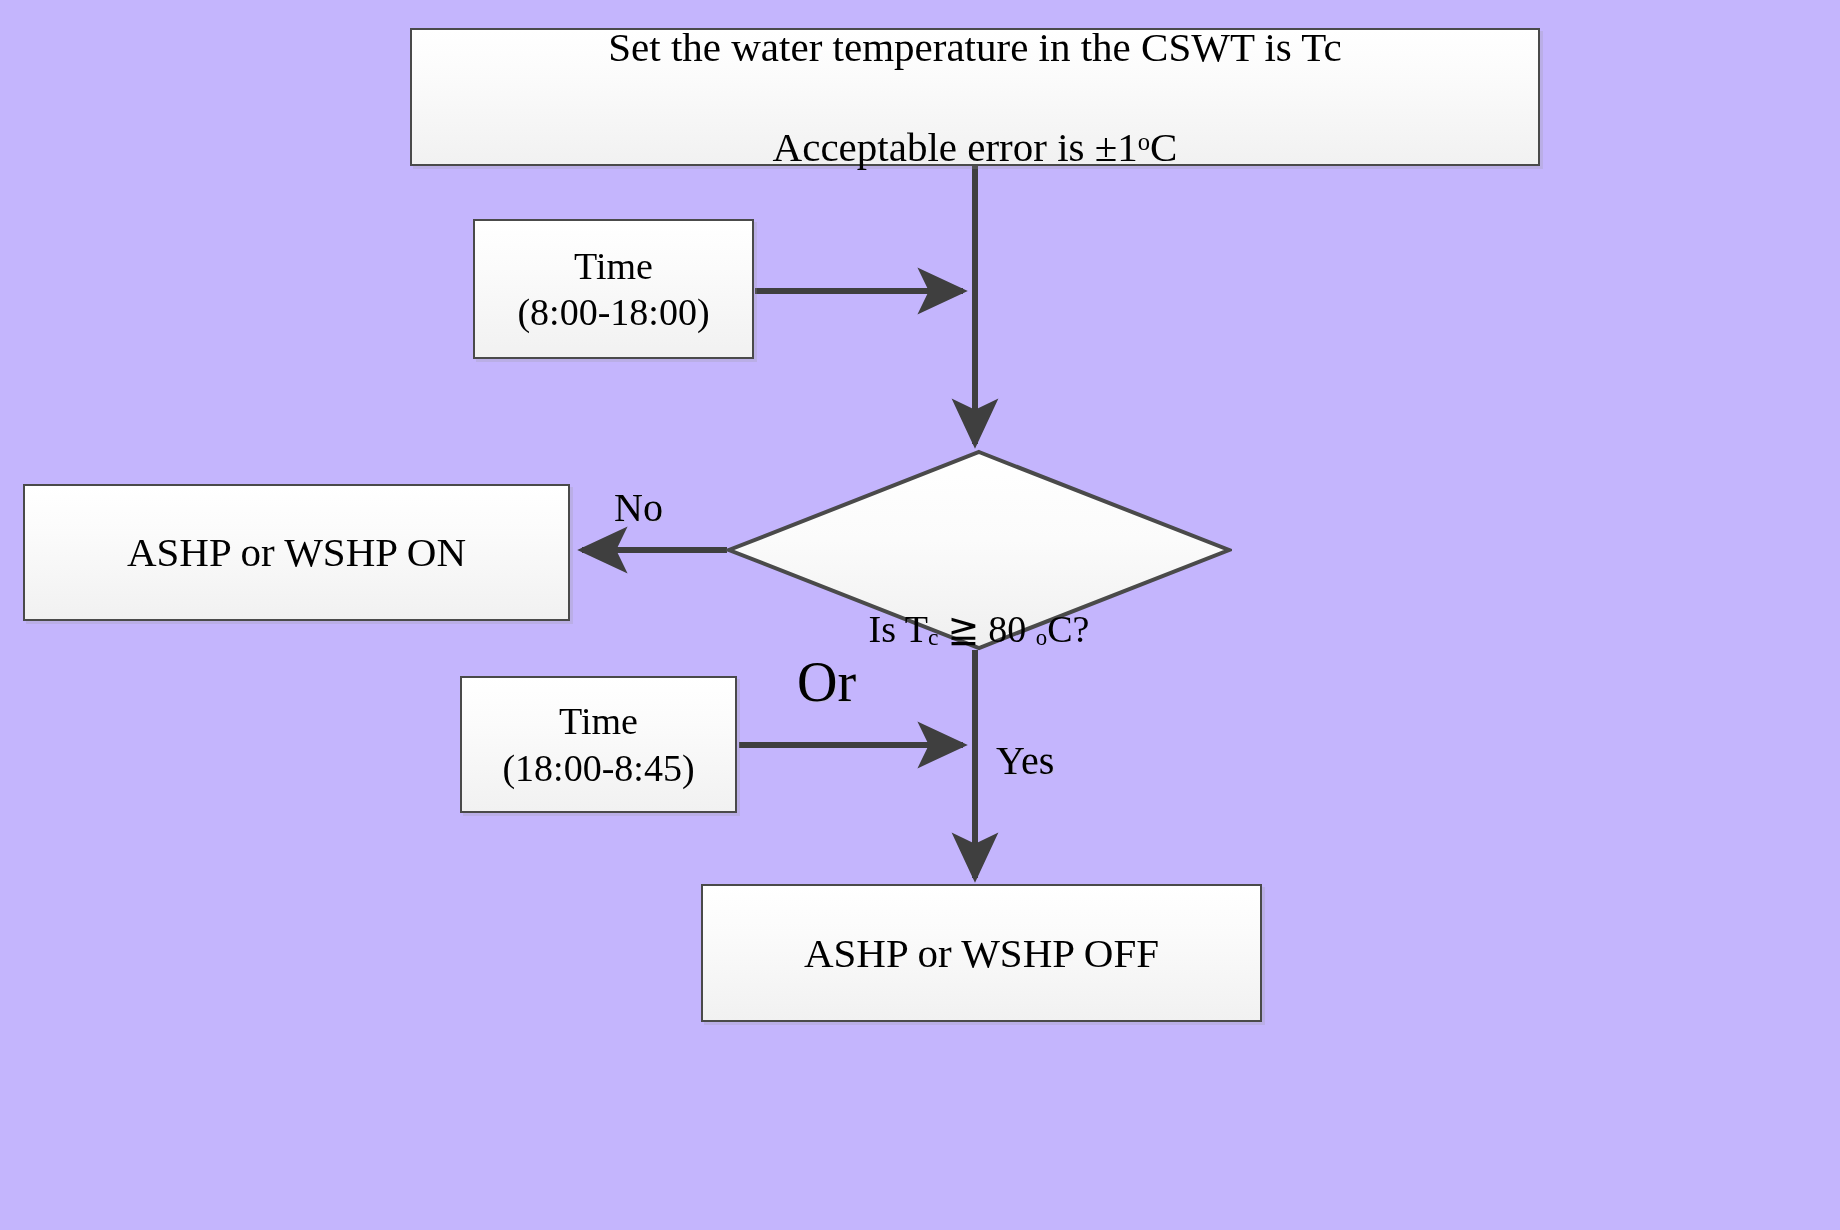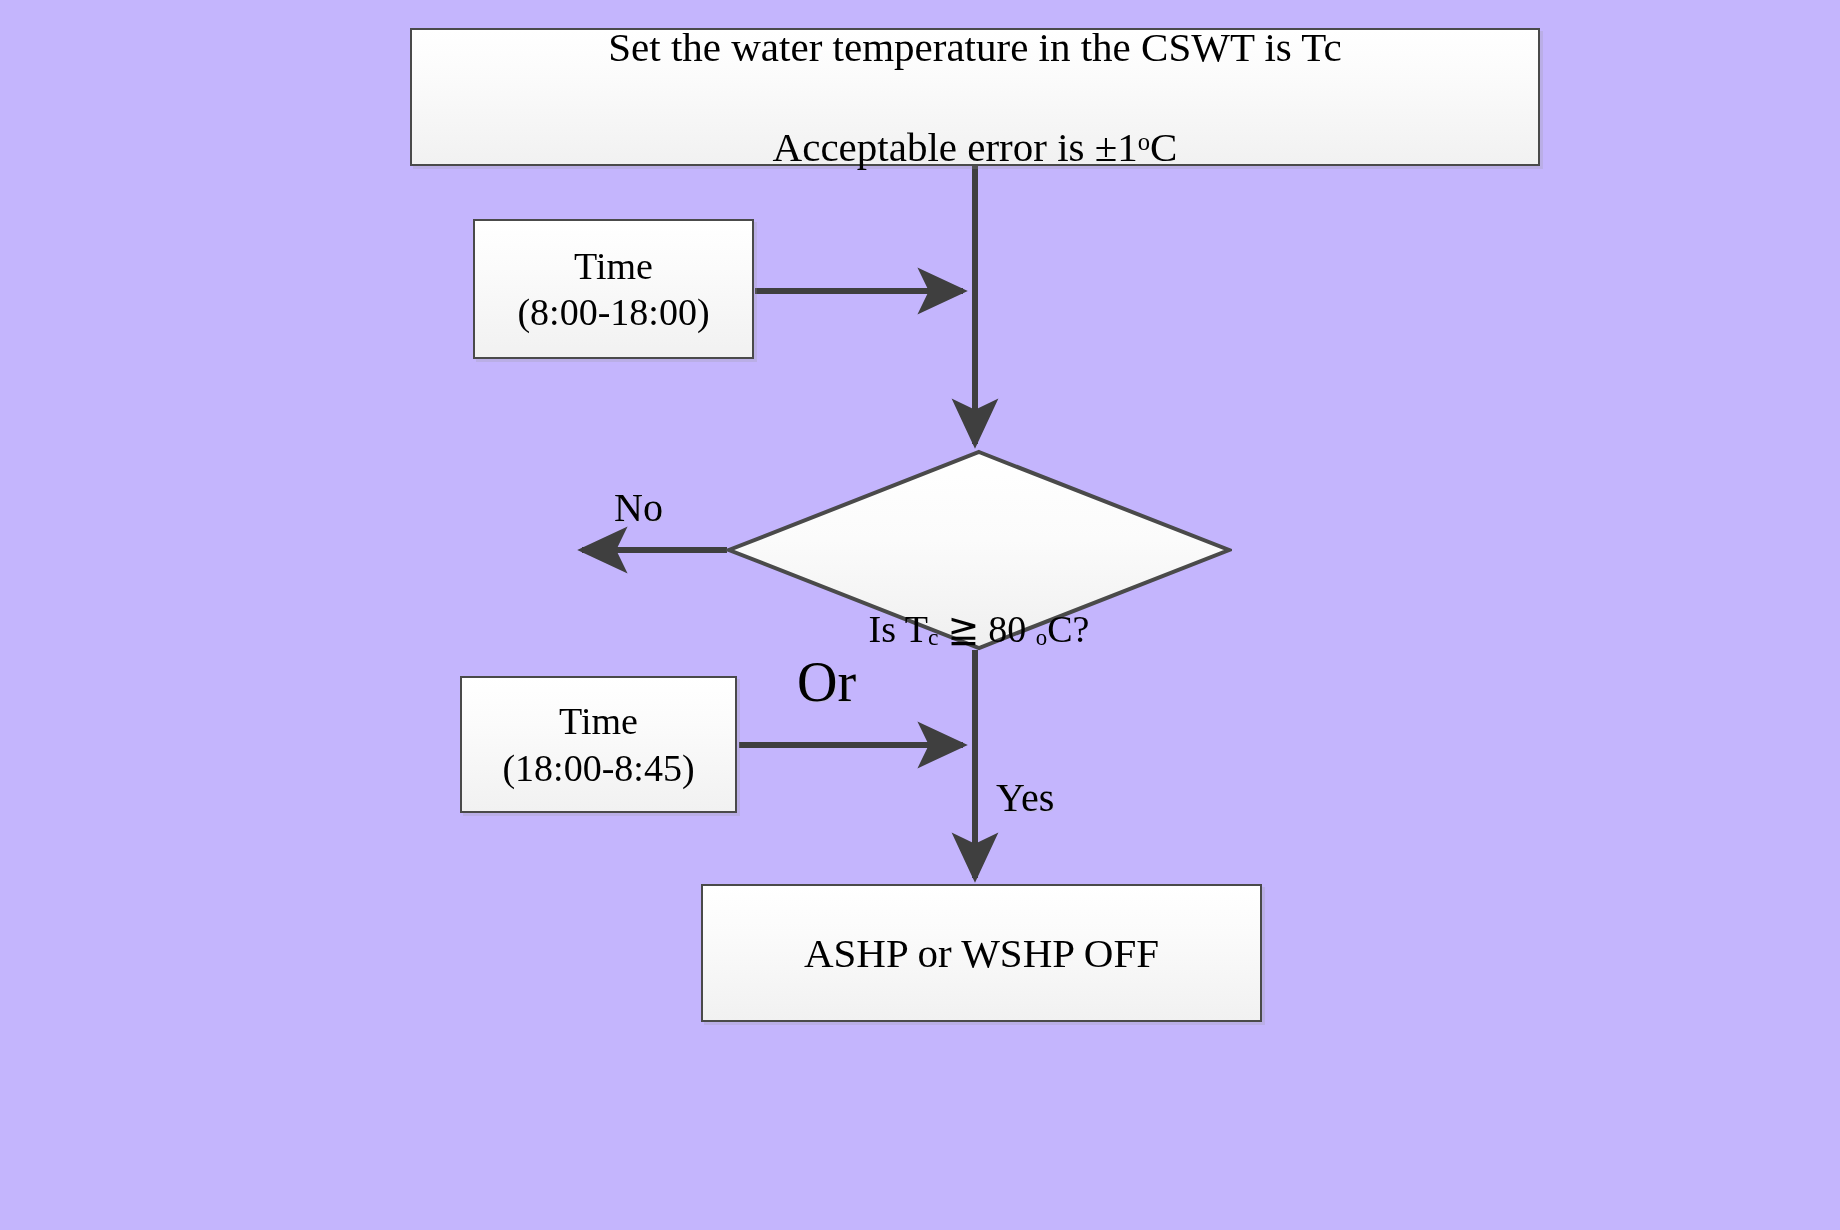--- a/index.html
+++ b/index.html
@@ -139,30 +139,33 @@
       <span>Is T</span>
         <sub class="sb">c</sub>
         <span style="padding:0 9px;">≧</span>
         <span>80</span>
         <span>&nbsp;</span>
         <sup class="sp">o</sup>
         <span>C?</span>
     </div>
   </div>
 
+  <div class="node" style="left:23px; top:484px; width:547px; height:137px; font-size:41px;">
+    <span class="node-line">ASHP or WSHP ON</span>
+  </div>
 
   <div class="node" style="left:460px; top:676px; width:277px; height:137px;
               font-size:38px; flex-direction:column;">
     <span class="node-line">Time</span>
     <span class="node-line">(18:00-8:45)</span>
   </div>
 
   <div class="node" style="left:701px; top:884px; width:561px; height:138px; font-size:41px;">
     <span class="node-line">ASHP or WSHP OFF</span>
   </div>
 
   <div class="edge-label" style="left:614px; top:484px; font-size:40px;">No</div>
 
   <div class="edge-label" style="left:797px; top:650px; font-size:56px;">Or</div>
 
-  <div class="edge-label" style="left:996px; top:737px; font-size:40px;margin-top:37px;">Yes</div>
+  <div class="edge-label" style="left:996px; top:737px; font-size:40px;">Yes</div>
 
 </div>
 
 </body></html>

